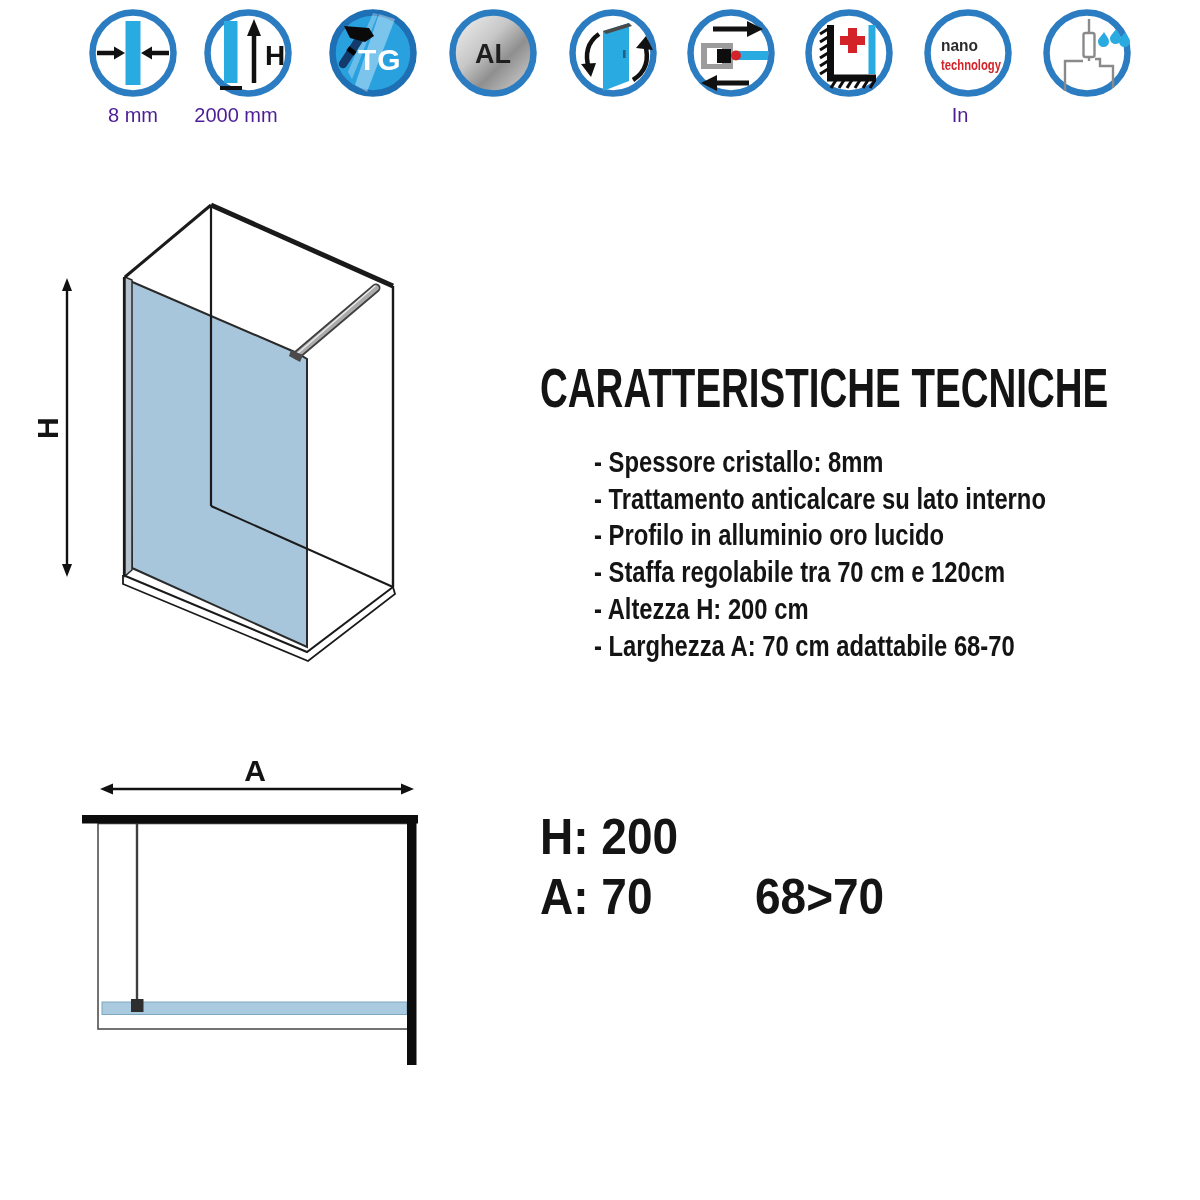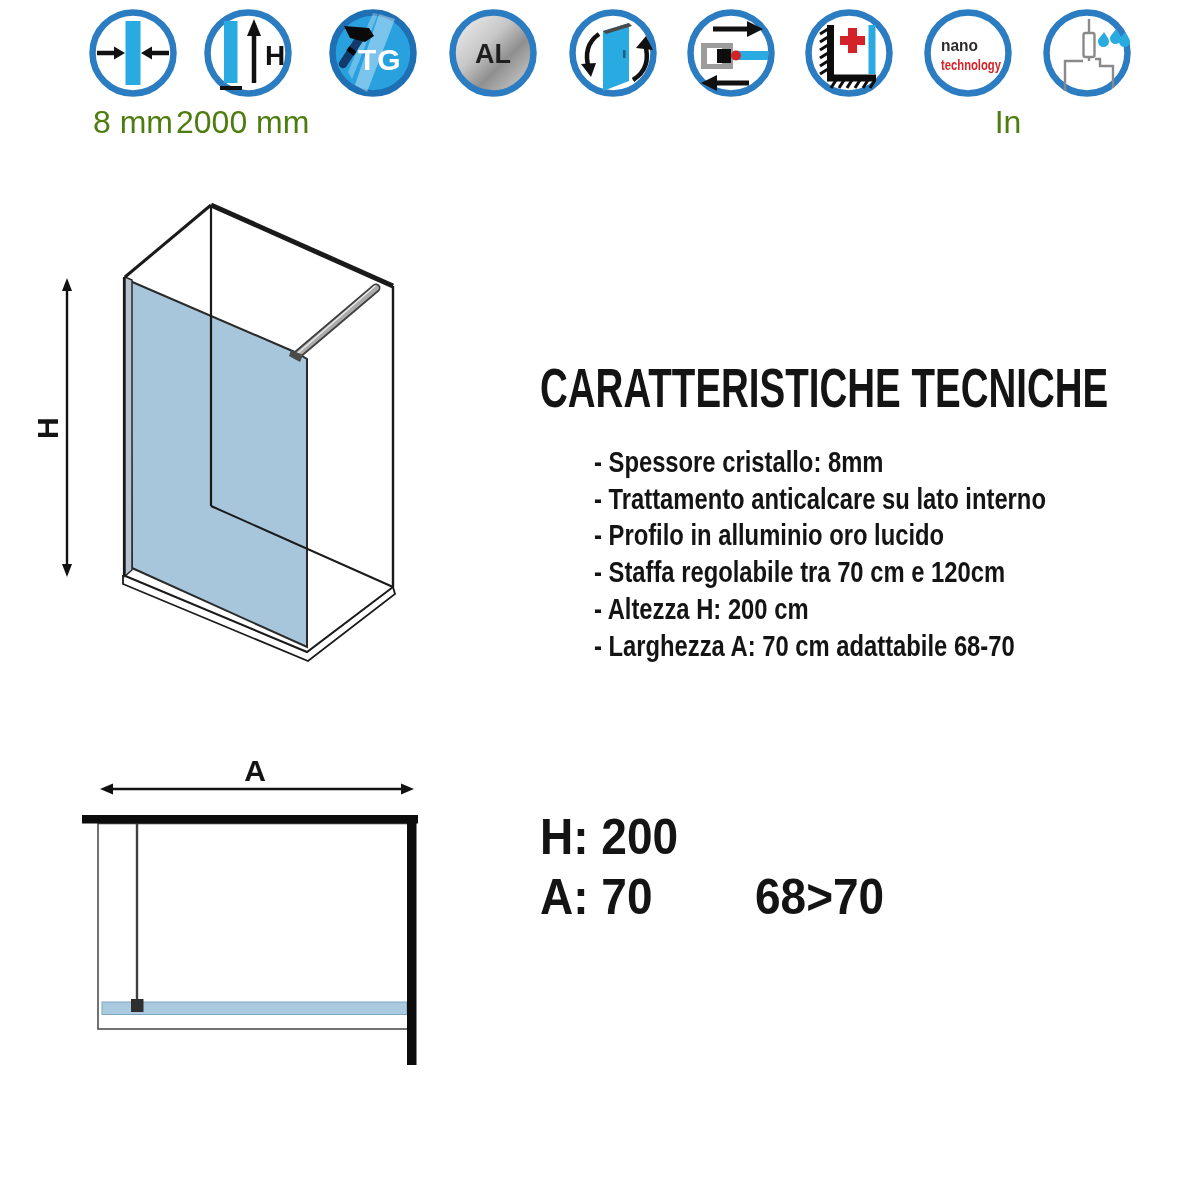--- a/index.html
+++ b/index.html
@@ -3,21 +3,21 @@
 <meta charset="utf-8">
 <style>
   html,body{margin:0;padding:0;background:#fff;}
   .canvas{
     position:relative;width:1200px;height:1200px;background:#fff;overflow:hidden;
     font-family:"Liberation Sans", sans-serif;color:#1a1a1a;
   }
   .icon{position:absolute;top:9px;width:88px;height:88px;}
   .icon-label{
     position:absolute;top:104px;width:120px;text-align:center;
-    font-size:32px;color:#4d7c0f;white-space:nowrap;
+    font-size:20px;color:#4c1d95;white-space:nowrap;
   }
   .specs-title{
     position:absolute;left:540px;top:356px;font-size:55px;font-weight:bold;
     white-space:nowrap;transform:scaleX(0.70);transform-origin:left top;color:#141414;
   }
   .specs-list{
     position:absolute;left:594px;top:444px;font-size:29px;font-weight:bold;
     line-height:36.7px;white-space:nowrap;transform:scaleX(0.82);transform-origin:left top;
     color:#141414;
   }
@@ -121,21 +121,21 @@
     <rect x="43" y="19" width="9" height="25" style="fill:var(--red)"></rect>
     <rect x="35" y="27" width="25" height="9" style="fill:var(--red)"></rect>
     <rect x="63.5" y="16" width="7" height="49" style="fill:var(--accent-blue)"></rect>
   </svg>
 
   <svg class="icon" style="left:924px" viewBox="0 0 88 88">
     <circle cx="44" cy="44" r="40.5" fill="#fff" style="stroke:var(--ring-blue)" stroke-width="6.5"></circle>
     <text x="17" y="42" font-size="17" font-weight="bold" fill="#2d2a2b" textLength="37" lengthAdjust="spacingAndGlyphs">nano</text>
     <text x="17" y="61" font-size="15" font-weight="bold" style="fill:var(--red)" textLength="60" lengthAdjust="spacingAndGlyphs">technology</text>
   </svg>
-  <div class="icon-label" style="left:948px">In</div>
+  <div class="icon-label" style="left:900px">In</div>
 
   <svg class="icon" style="left:1043px" viewBox="0 0 88 88">
     <circle cx="44" cy="44" r="40.5" fill="#fff" style="stroke:var(--ring-blue)" stroke-width="6.5"></circle>
     <g fill="none" stroke="#8a8a8a" stroke-width="2.4">
       <line x1="46" y1="10" x2="46" y2="24"></line>
       <rect x="40.5" y="24" width="11" height="24" rx="2" fill="#fff"></rect>
       <line x1="46" y1="48" x2="46" y2="52"></line>
       <path d="M22,82 L22,52 L40,52"></path>
       <path d="M52,50 L57,50 L57,57 L70,57 L70,79"></path>
     </g>

